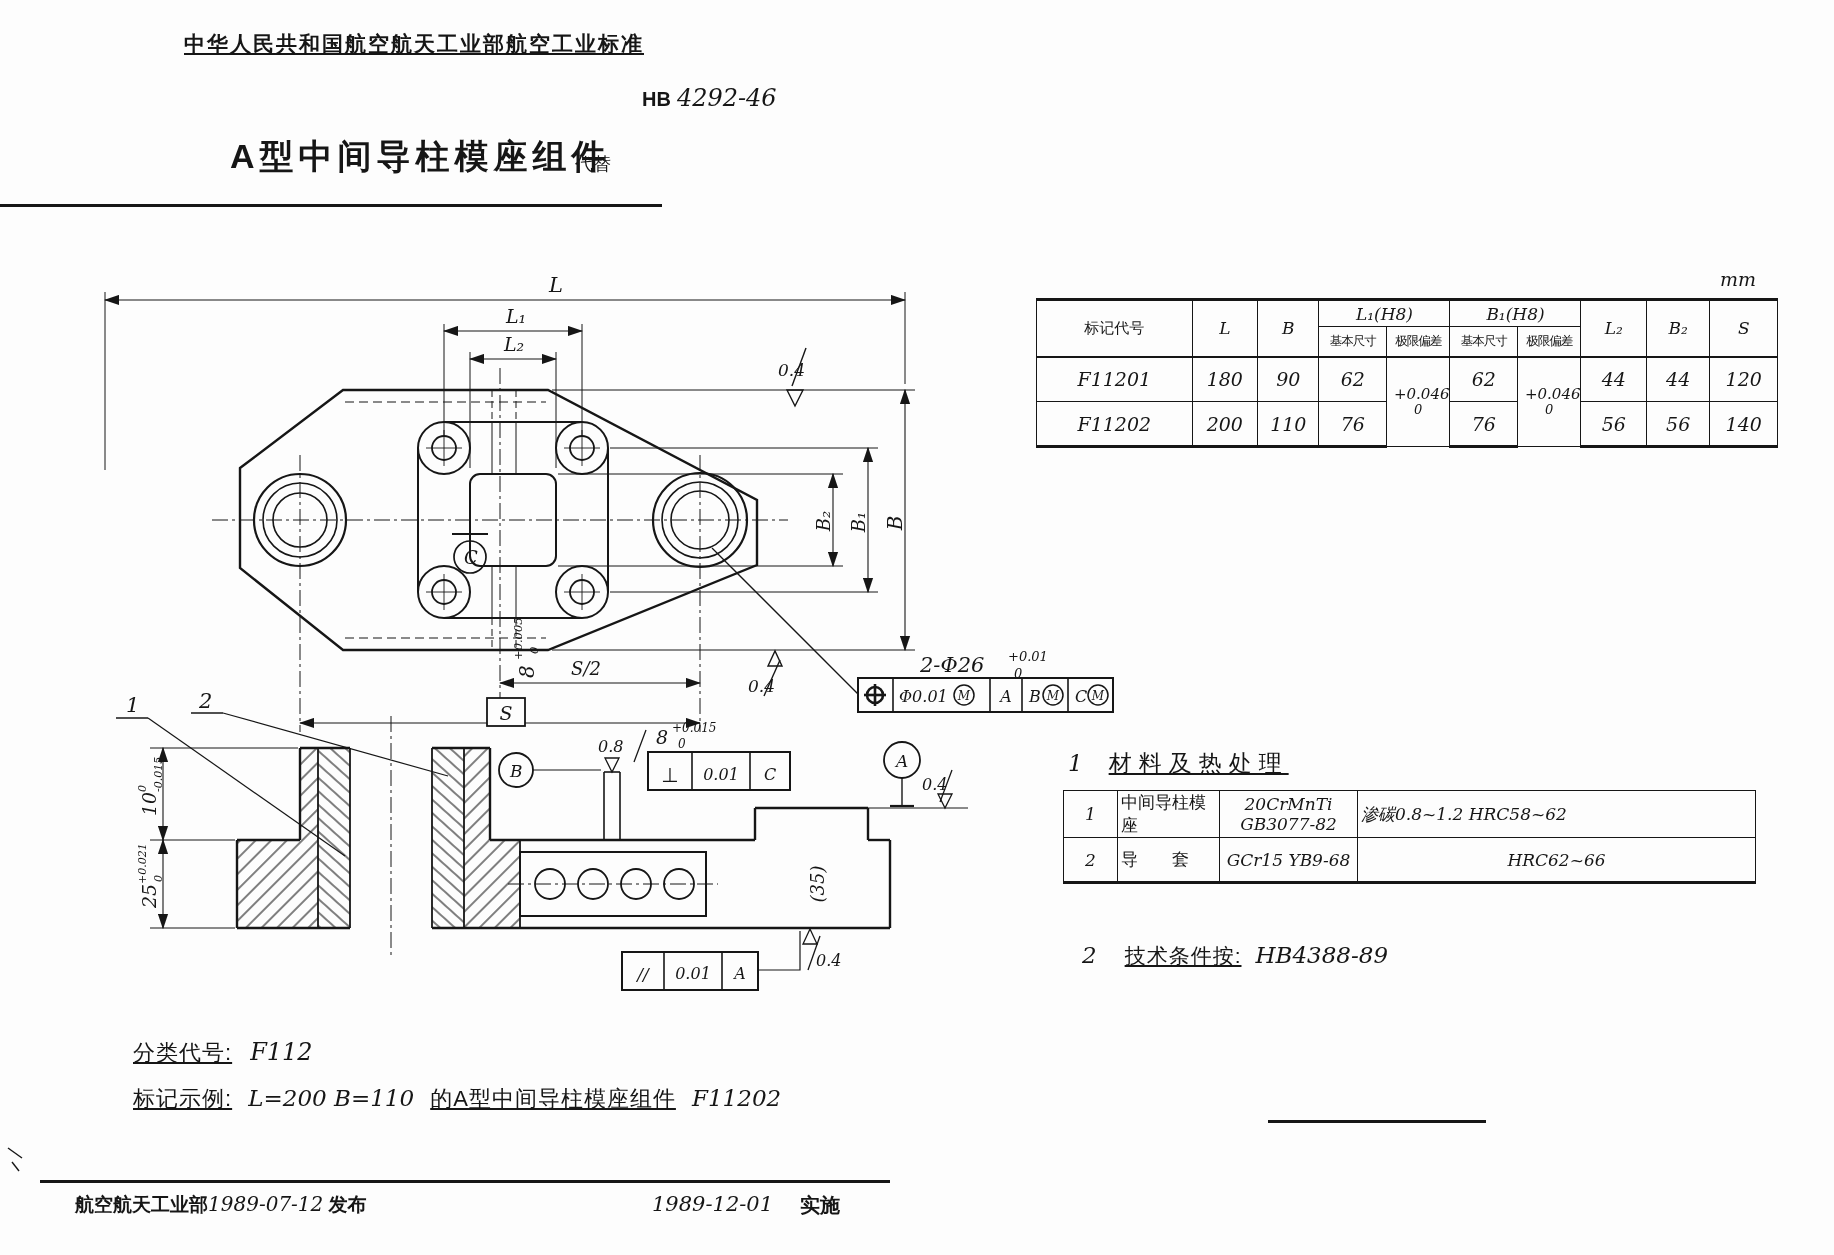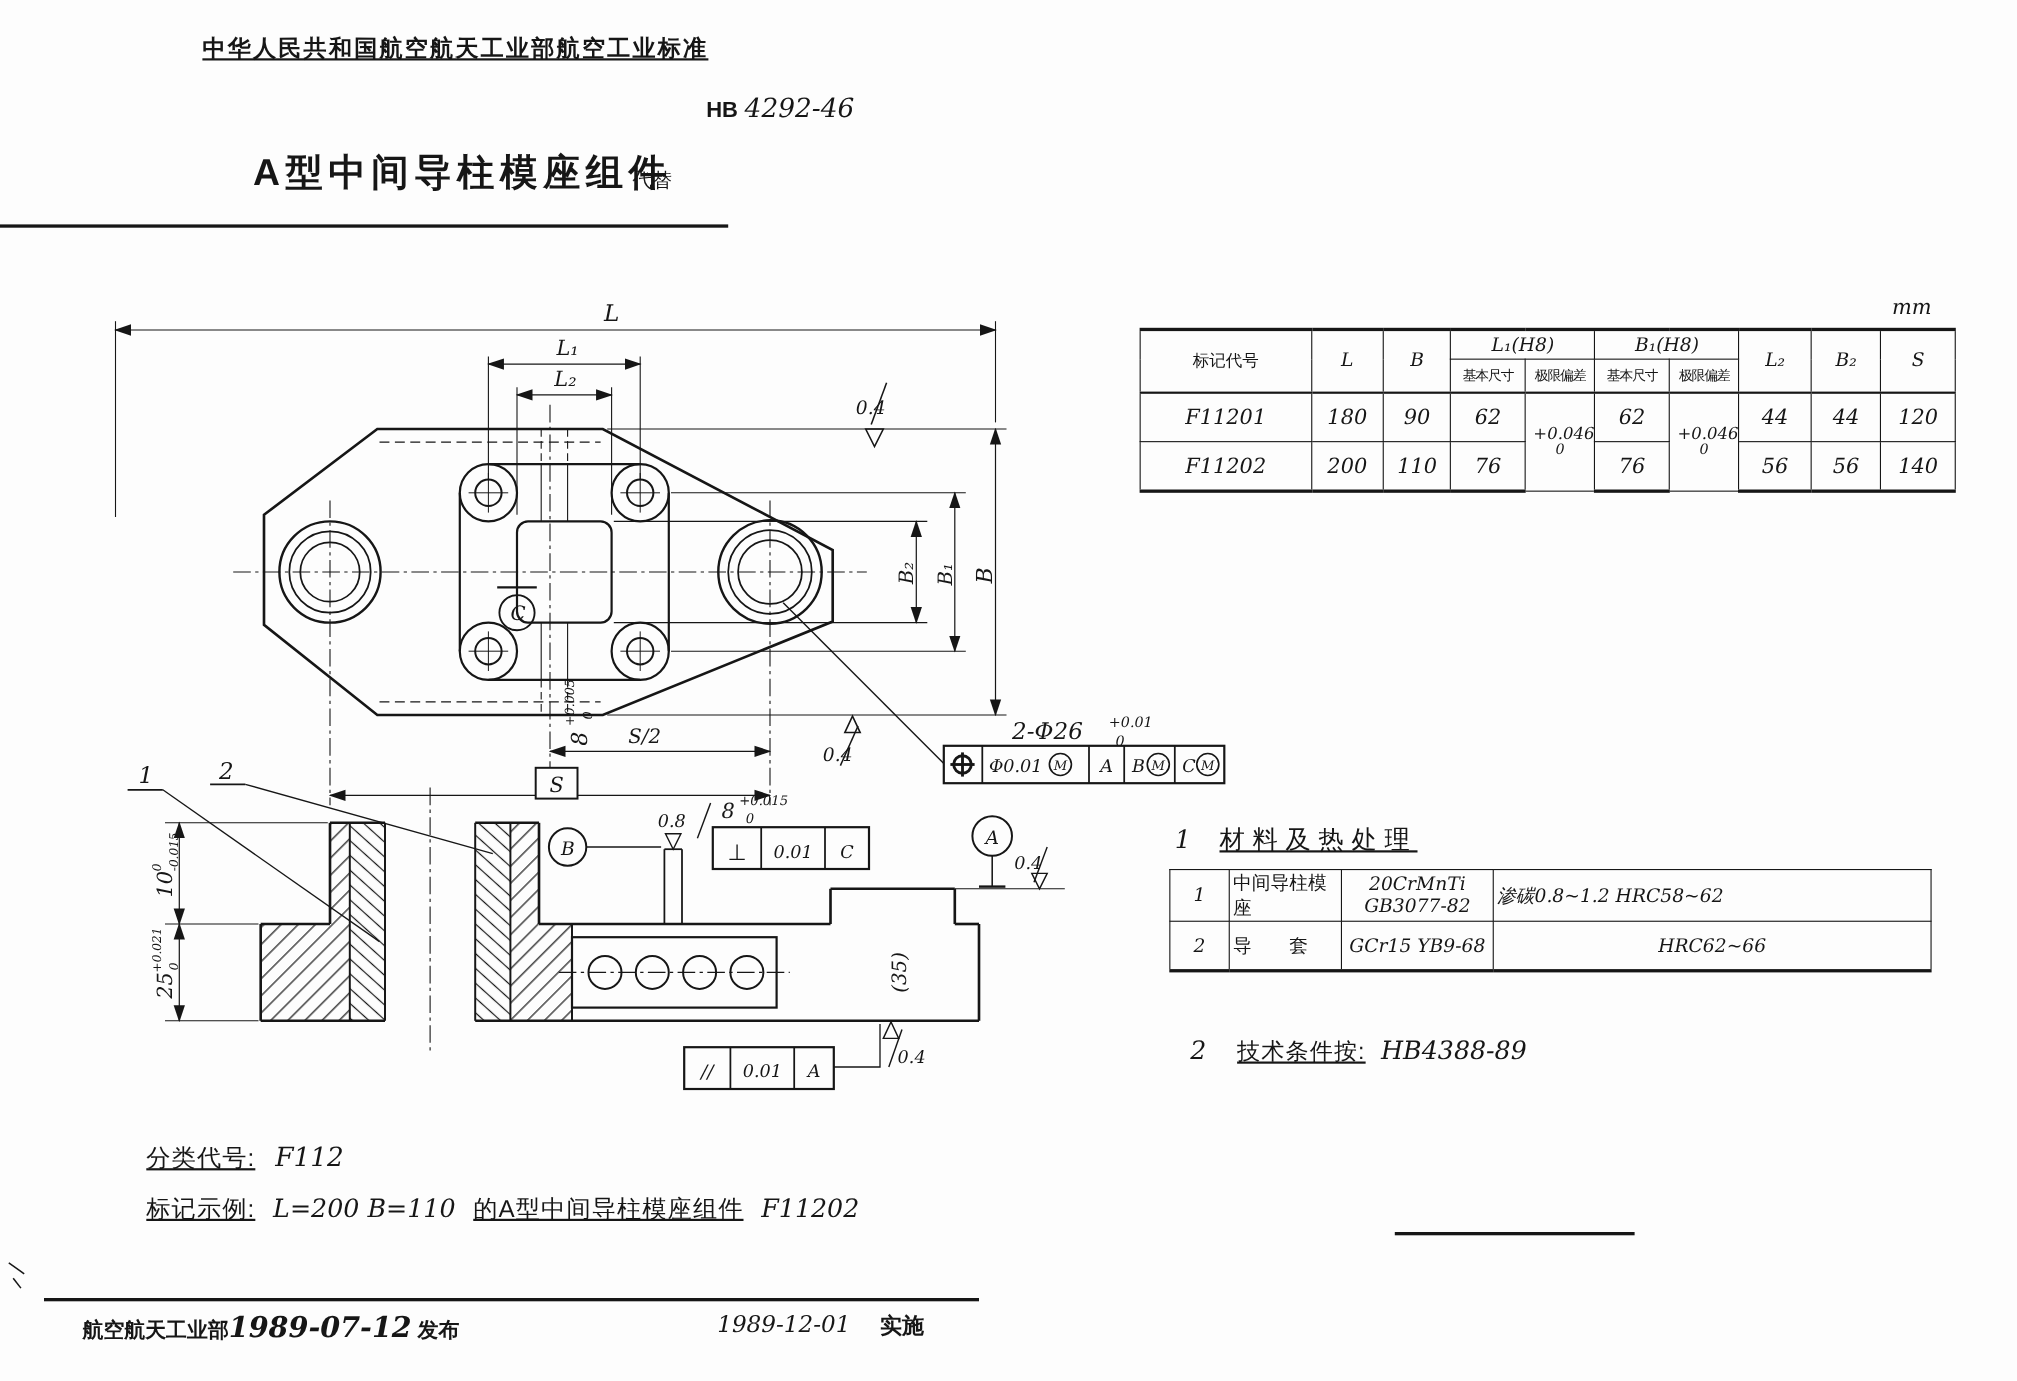--- a/index.html
+++ b/index.html
@@ -51,21 +51,21 @@
   .note2 .hand{font-size:23px;margin-left:14px;}
   
   .cls{left:133px;top:1038px;font-size:22px;}
   .cls .hand{font-size:24px;margin-left:18px;}
   .exm{left:133px;top:1084px;font-size:22px;}
   .exm .hand{font-size:23px;}
   .exm span{margin-right:10px;}
   
   .foot-rule{left:40px;top:1180px;width:850px;height:3px;background:var(--ink);}
   .foot-l{left:75px;top:1192px;font-size:19px;font-weight:bold;}
-  .foot-l .hand{font-weight:bold;font-size:26px;text-align:center;}
+  .foot-l .hand{font-weight:normal;font-size:20px;text-align:center;}
   .foot-d{left:652px;top:1192px;font-size:21px;}
   .foot-i{left:800px;top:1192px;font-size:20px;font-weight:bold;}
   .rule-br{left:1268px;top:1120px;width:218px;height:3px;background:var(--ink);}
   
   text{fill:var(--ink);}
   .lab{font-family:"DejaVu Serif",serif;font-style:italic;}
 </style>
 </head>
 <body>
 

